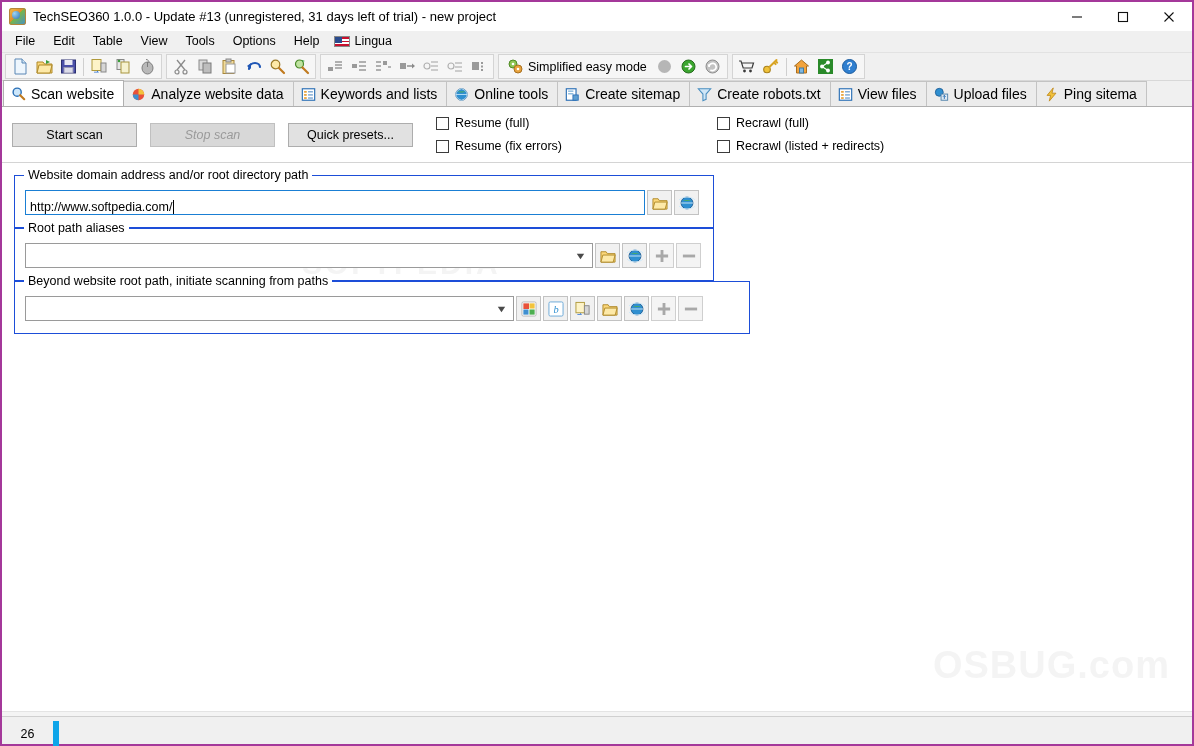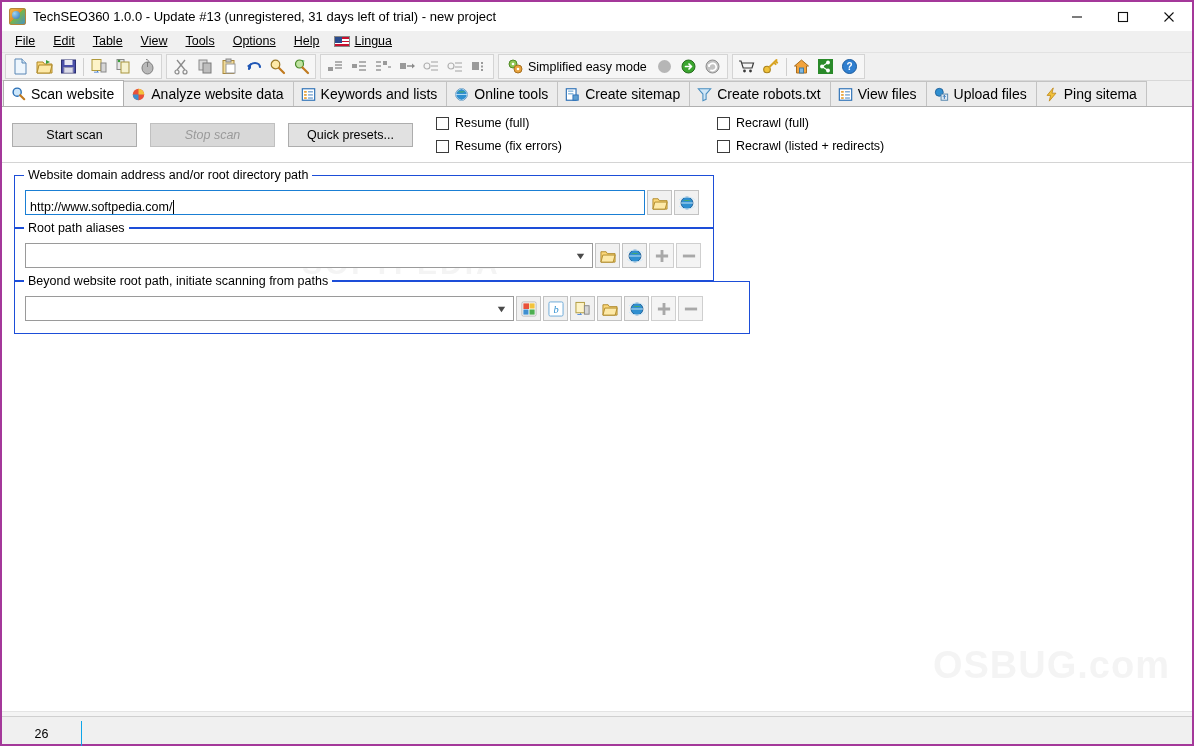--- a/index.html
+++ b/index.html
@@ -47,21 +47,20 @@
     font-size: 13px; color: #111; background: transparent;
   }
   .win-btn svg { display: block; }
   
   .menubar {
     height: 22px; flex: 0 0 22px;
     background: #f0f0f0;
     display: flex; align-items: center;
     padding-left: 4px;
     border-bottom: 1px solid #e2e2e2;
-    text-decoration: underline;
   }
   .menu-item {
     font-size: 12.5px; color: #000; padding: 3px 9px 4px 9px; white-space: nowrap;
   }
   .menu-item.lingua { display: flex; align-items: center; gap: 4px; padding-left: 6px; }
   .flag-icon {
     width: 16px; height: 11px; display: inline-block; position: relative;
     background: linear-gradient(to bottom,#c8102e 0 20%,#fff 20% 40%,#c8102e 40% 60%,#fff 60% 80%,#c8102e 80% 100%);
     border: 1px solid #888;
   }
@@ -182,21 +181,21 @@
   
   .statusbar {
     flex: 0 0 28px; background: #f0f0f0;
     border-top: 1px solid #d0d0d0;
     display: flex; align-items: center;
   }
   .status-cell {
     height: 100%; display: flex; align-items: center; justify-content: center;
     font-size: 12.5px; color: #000;
   }
-  .status-cell.first { width: 80px; border-right: 1px solid #0ea5e9; margin-top: 7px; }
+  .status-cell.first { width: 57px; border-right: 6px solid #0ea5e9; margin-top: 7px; }
   .bottom-scroll {
     flex: 0 0 5px; background: #f4f4f4; border-top: 1px solid #e4e4e4;
   }
   .watermark {
     position: absolute; right: 22px; bottom: 24px;
     font-size: 38px; font-weight: bold; color: rgba(120,120,120,0.08);
     letter-spacing: 1px; pointer-events: none; user-select: none;
   }
   .watermark2 {
     position: absolute; left: 300px; top: 84px;

